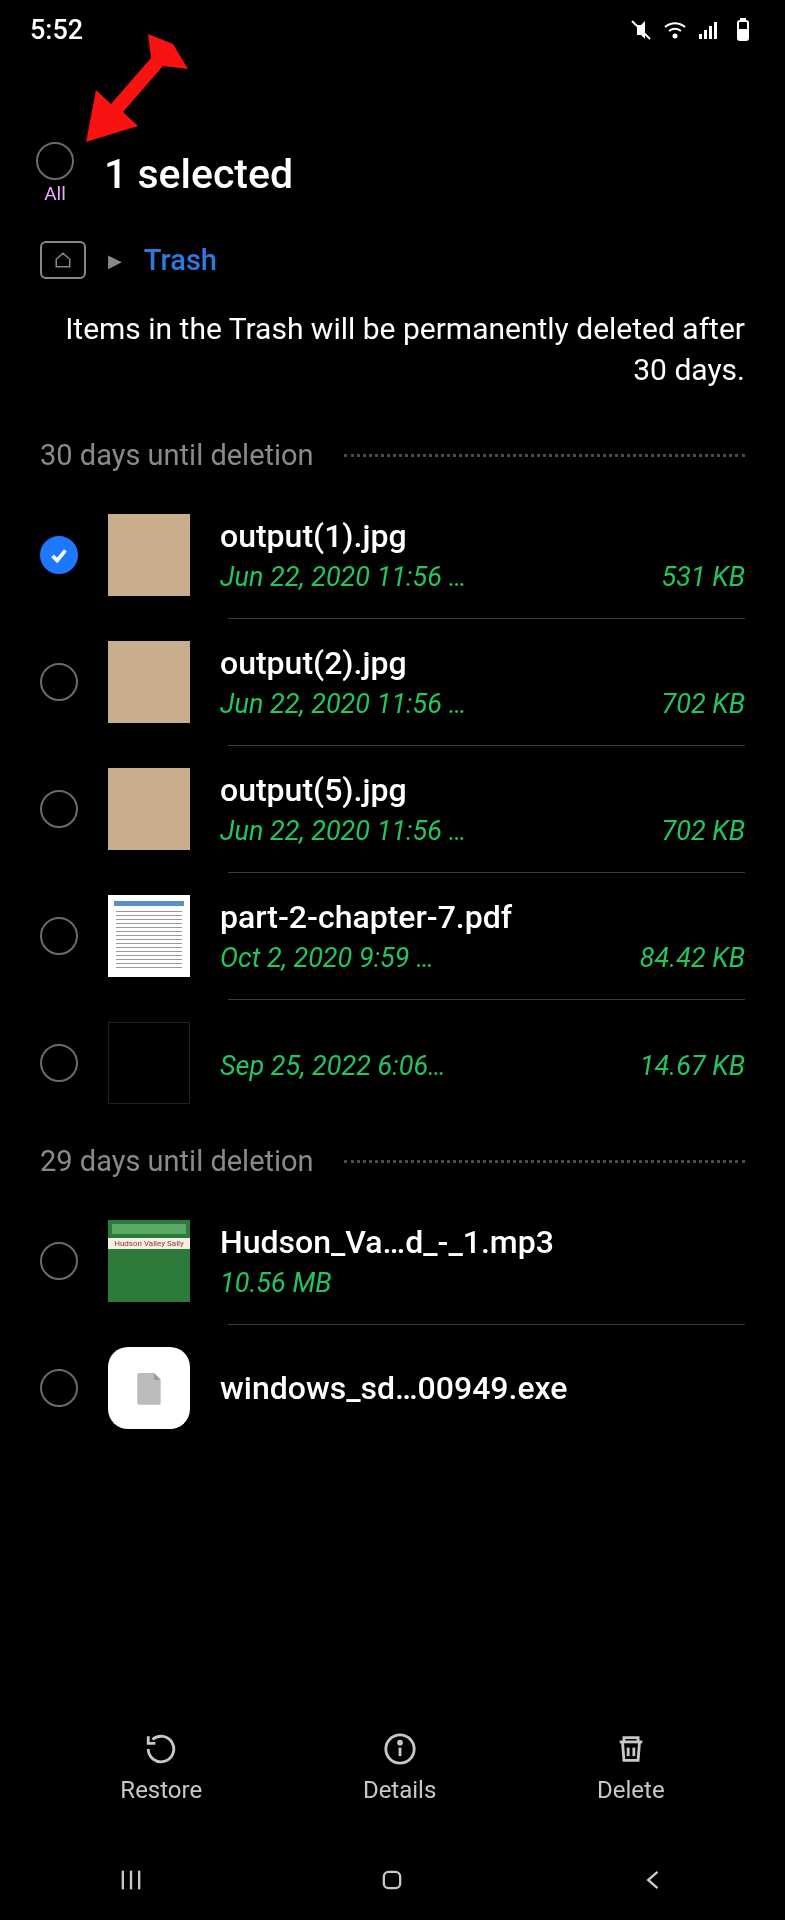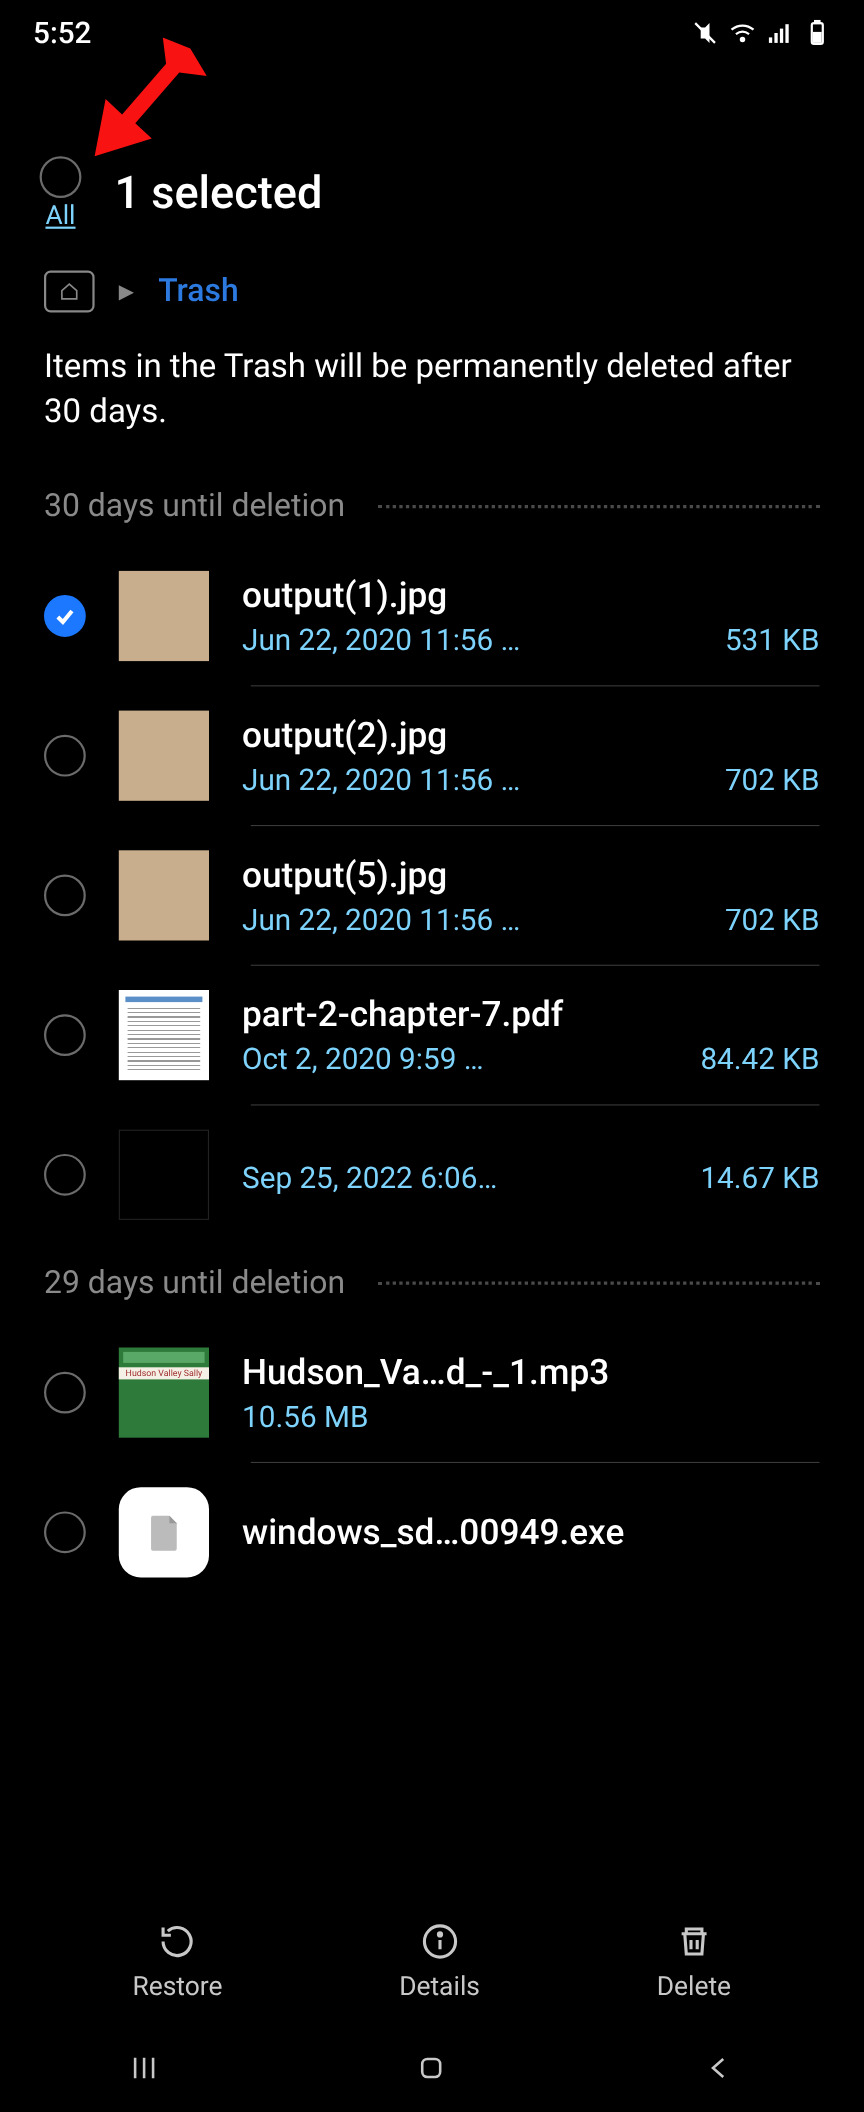--- a/index.html
+++ b/index.html
@@ -49,21 +49,21 @@
   border: 2.5px solid #6b6b6b;
   border-radius: 50%;
 }
 .circle-check.checked {
   background: #1b78ff;
   border-color: #1b78ff;
   display: flex;
   align-items: center;
   justify-content: center;
 }
-.select-all-label { font-size: 24px; color: #7dd3fc; text-decoration: underline; }
+.select-all-label { font-size: 19px; color: #f0abfc; }
 .select-title { font-size: 41px; font-weight: 500; }
 
 .breadcrumb {
   display: flex;
   align-items: center;
   gap: 22px;
   padding: 18px 40px 24px 40px;
 }
 .bc-home {
   width: 46px; height: 38px;
@@ -72,20 +72,21 @@
   display:flex;align-items:center;justify-content:center;
 }
 .bc-arrow { color: #888; font-size: 18px; }
 .bc-current { color: #2c7ae0; font-size: 29px; font-weight: 500; }
 
 .notice {
   padding: 6px 40px 30px 40px;
   font-size: 30px;
   line-height: 1.35;
   color: #fff;
+  text-align: right;
 }
 
 .section-header {
   display: flex;
   align-items: center;
   padding: 18px 40px 20px 40px;
   color: #8a8a8a;
   font-size: 29px;
 }
 .section-header .dots {
@@ -120,37 +121,38 @@
 .thumb.hudson::before{content:"";position:absolute;top:4px;left:4px;right:4px;height:10px;background:#5aa868;}
 .thumb.hudson::after{content:"Hudson Valley Sally";position:absolute;top:18px;left:0;right:0;text-align:center;font-size:8px;color:#a03030;background:#f5f0e6;padding:1px 0;}
 .thumb.exe {
   background:#fff;border-radius:20px;display:flex;align-items:center;justify-content:center;
 }
 .file-info { flex: 1; min-width: 0; }
 .file-name { font-size: 32px; font-weight: 500; white-space:nowrap; overflow:hidden; text-overflow:ellipsis;}
 .file-meta {
   display: flex;
   justify-content: space-between;
-  color: #7dd3fc;
+  color: #22c55e;
   font-size: 27px;
   margin-top: 6px;
+  font-style: italic;
 }
 .file-meta .date { flex:1; white-space:nowrap; overflow:hidden; text-overflow:ellipsis; padding-right:20px;}
 .file-meta .size { flex-shrink:0; }
 
 .divider {
   height: 1px;
   background: #3a3a3a;
   margin-left: 228px;
   margin-right: 40px;
 }
 
 .bottom-actions {
   position: absolute;
-  bottom: 80px;
+  bottom: 96px;
   left: 0; right: 0;
   display: flex;
   justify-content: space-around;
   padding: 20px 40px;
 }
 .action-btn {
   display: flex;
   flex-direction: column;
   align-items: center;
   gap: 10px;

